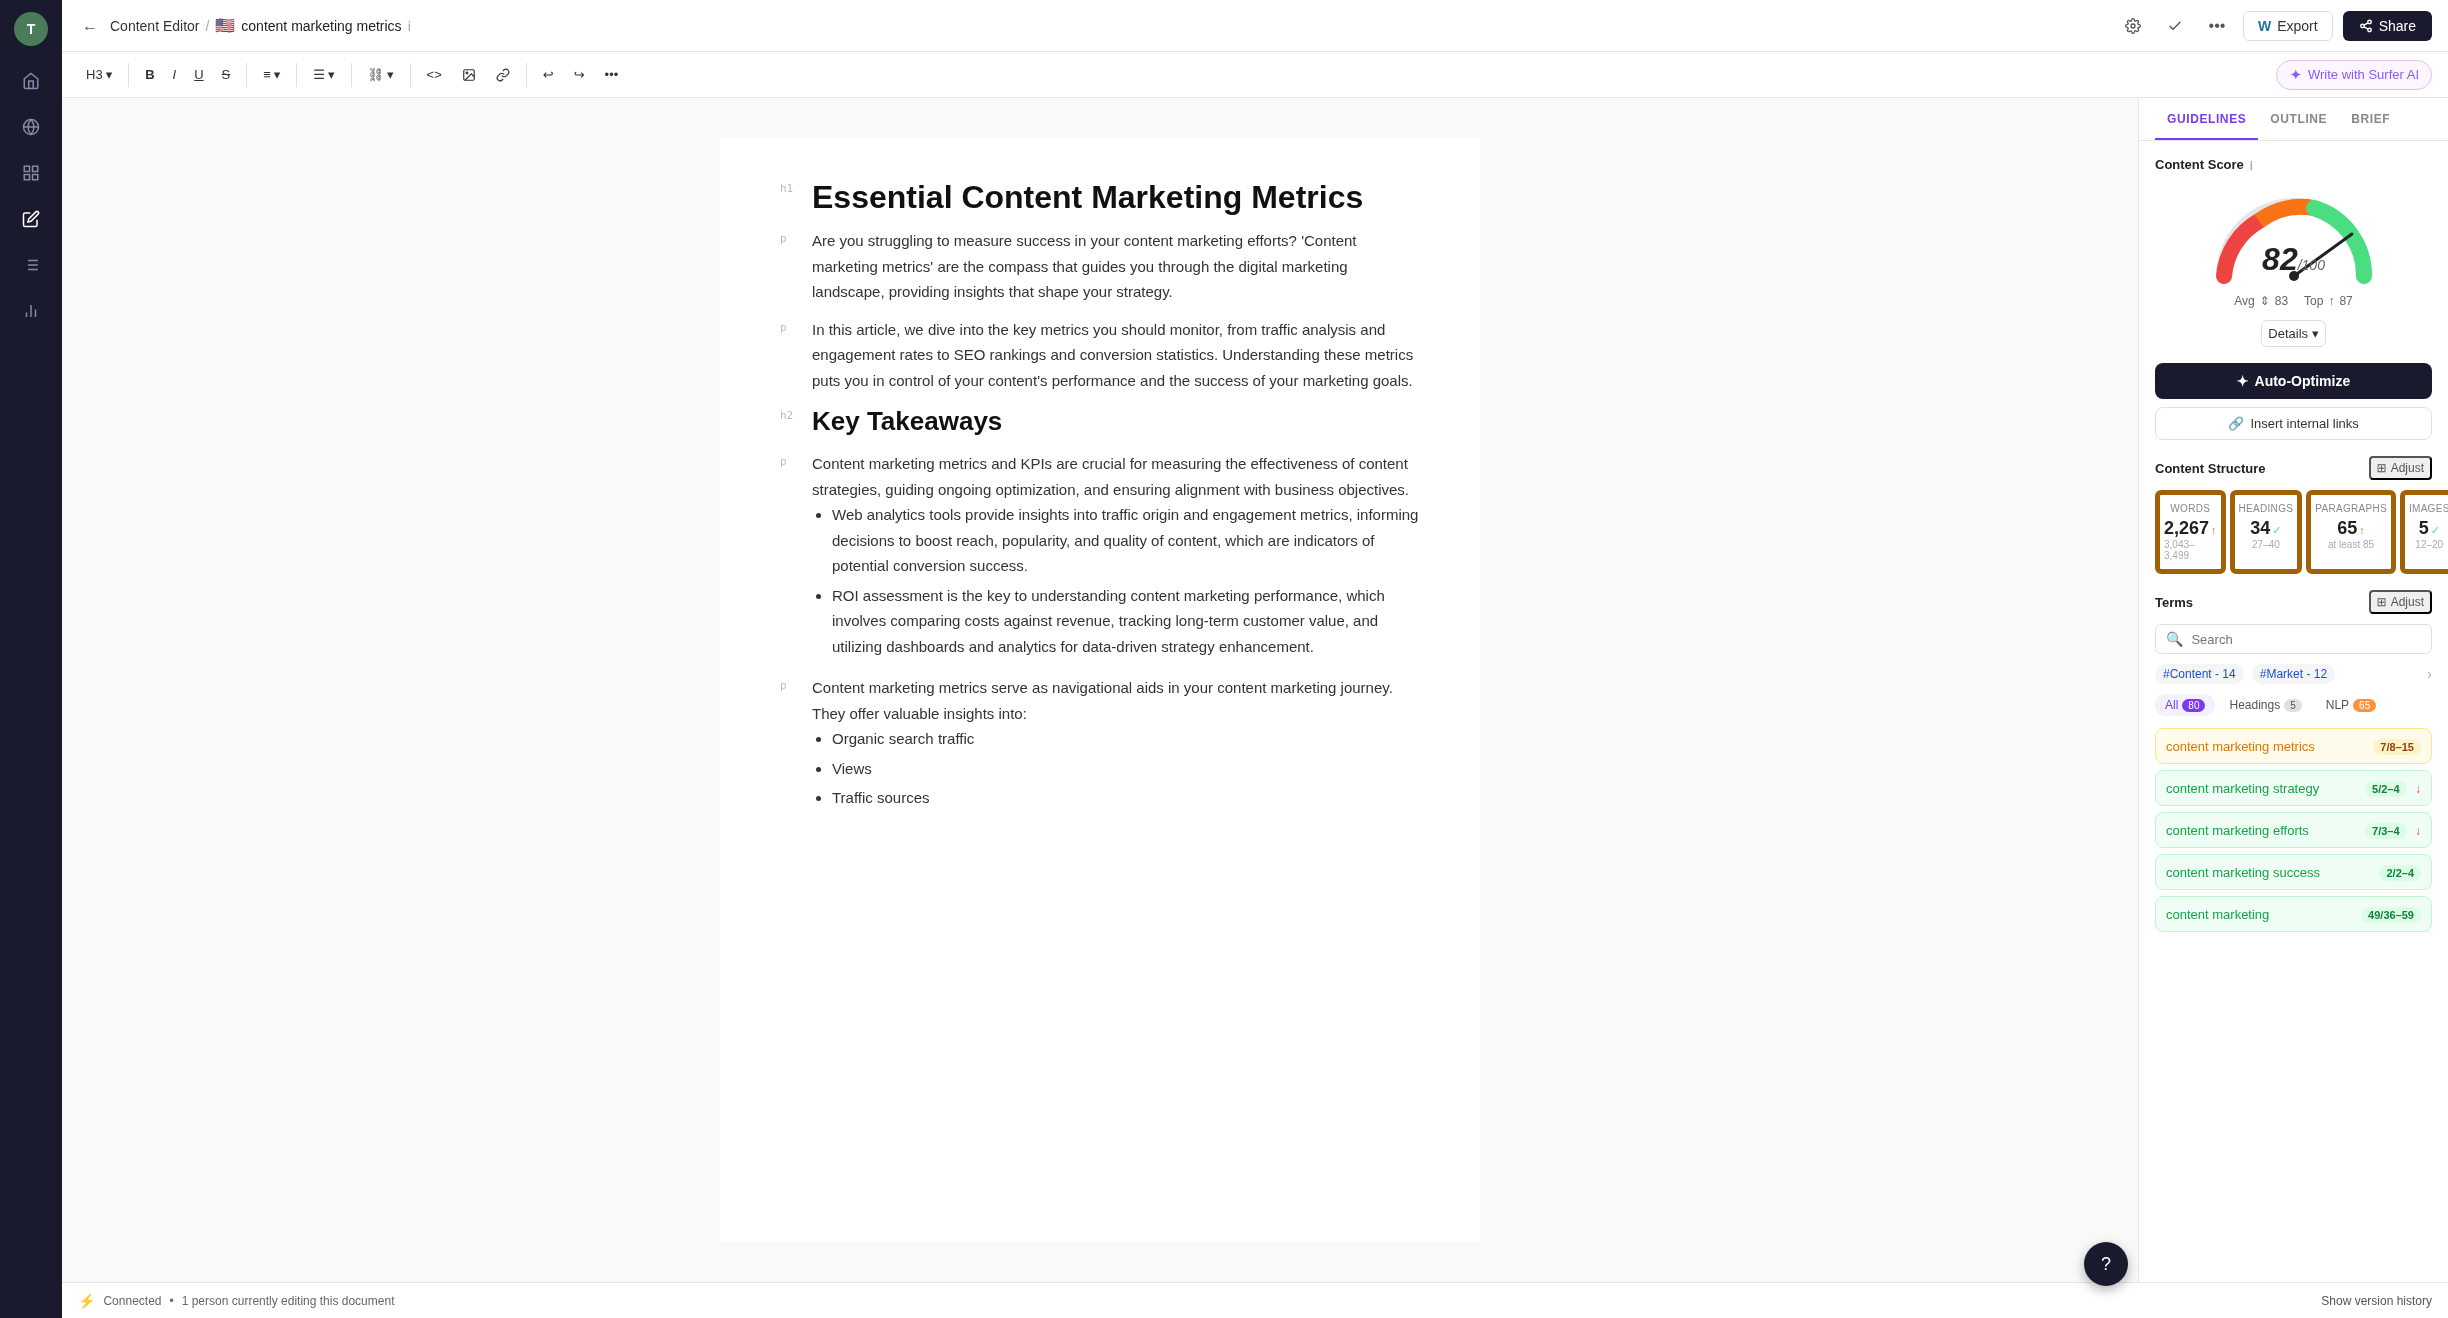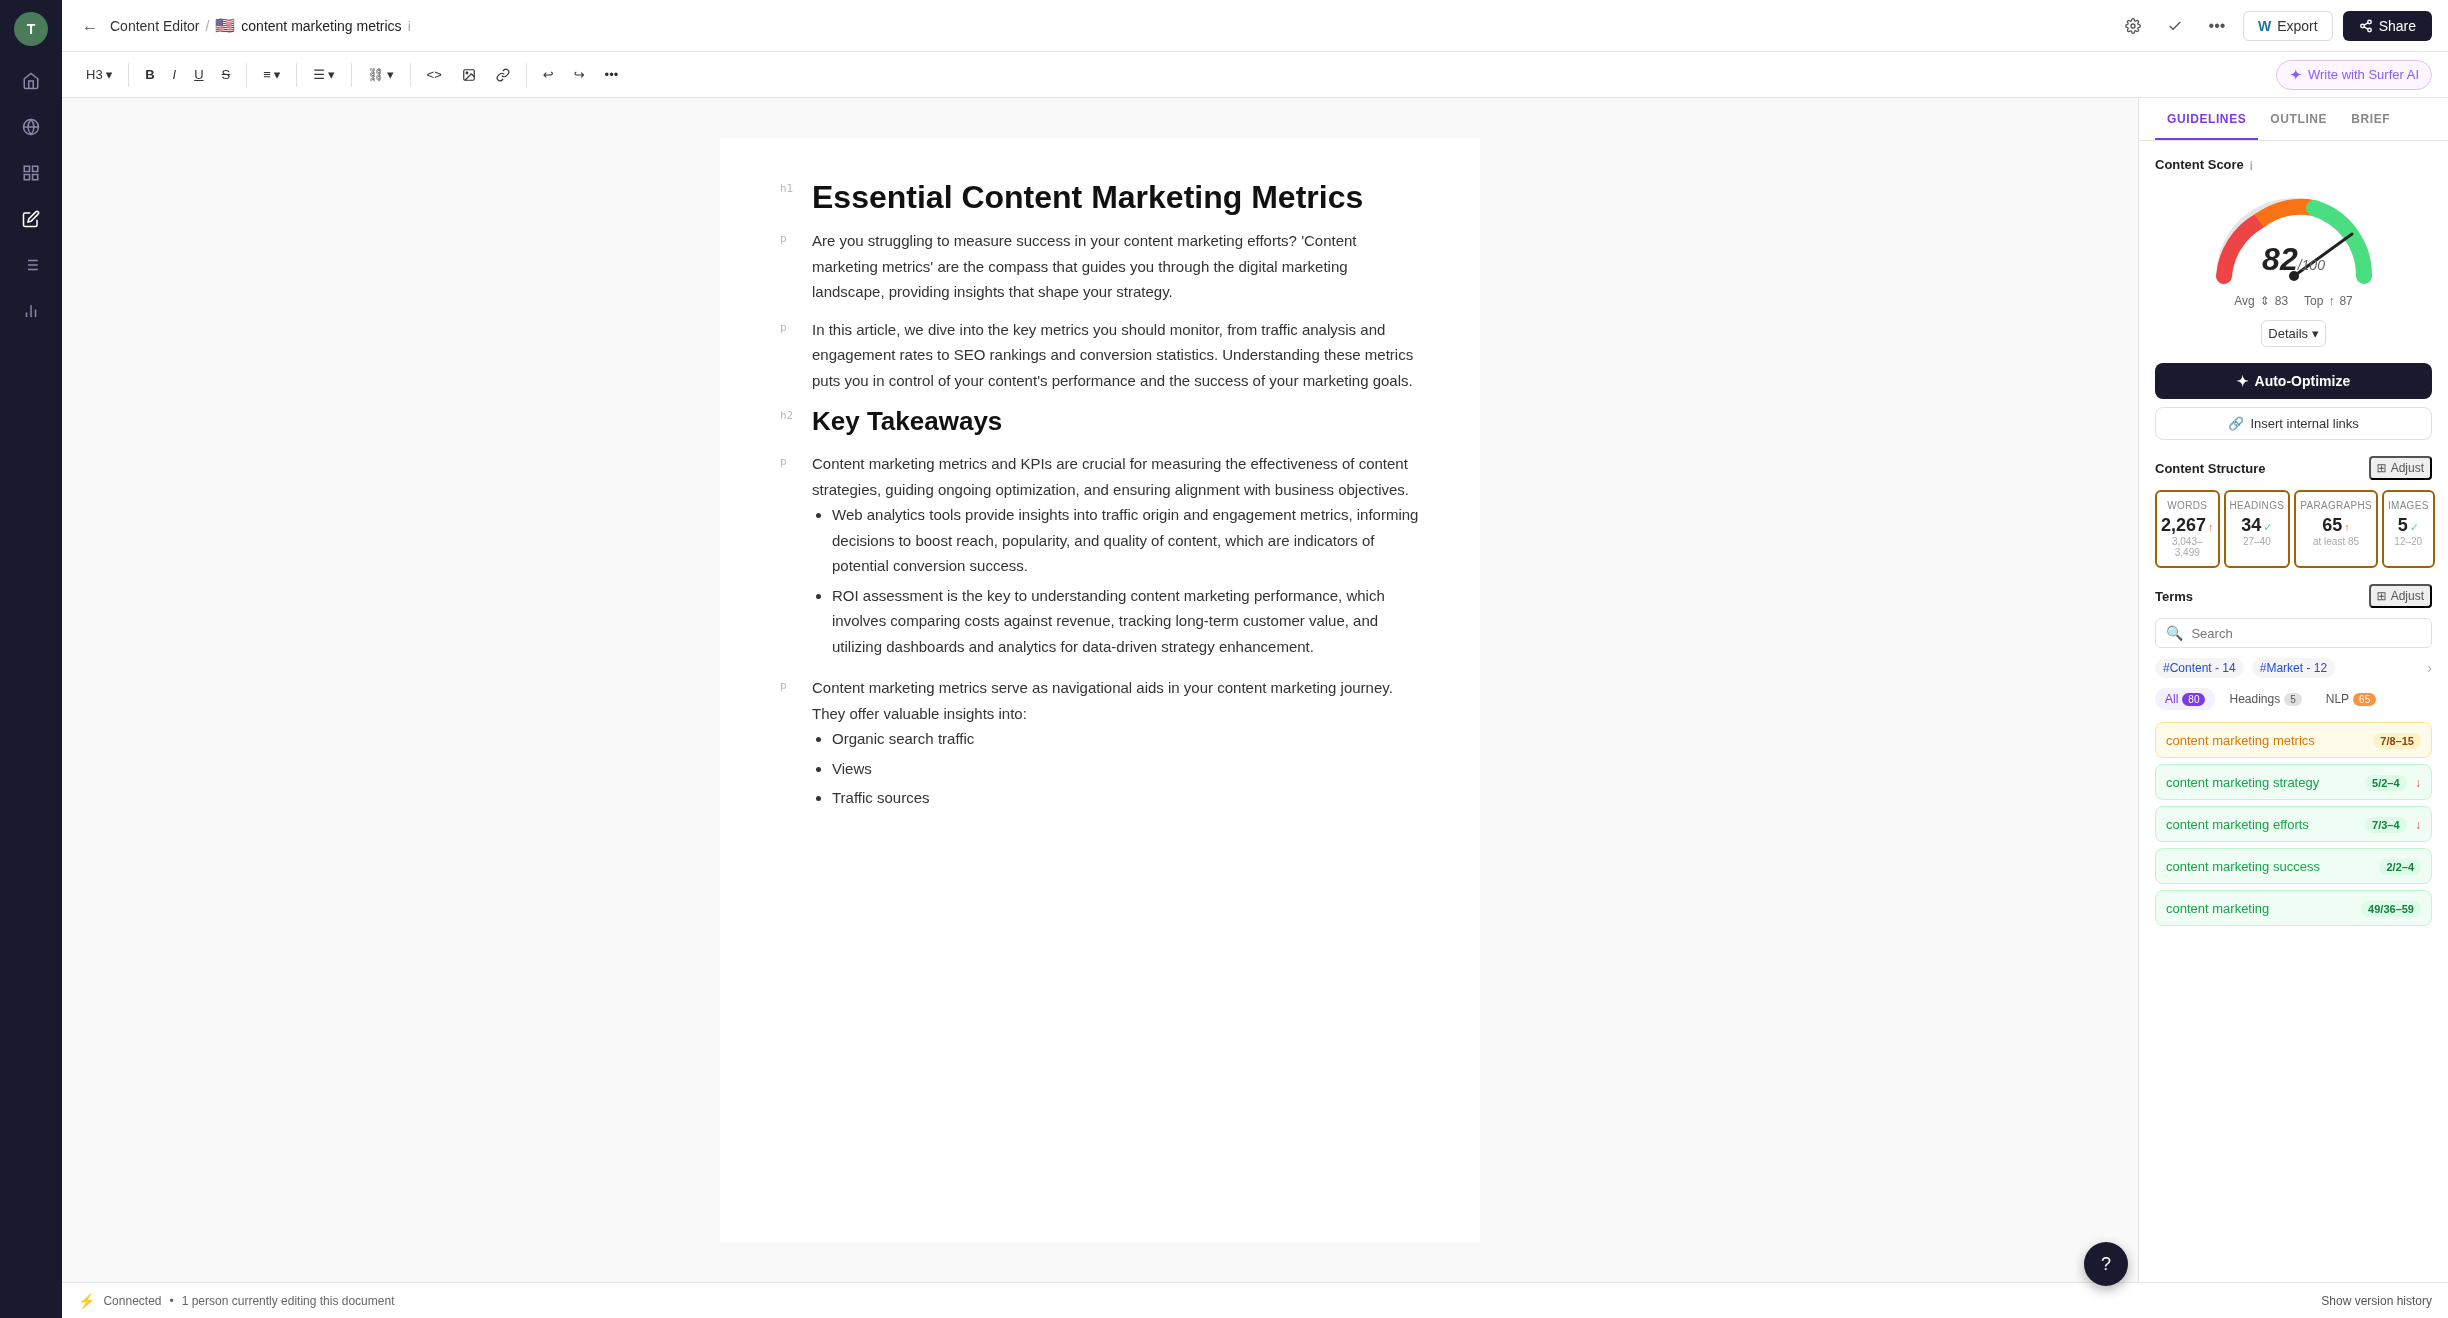--- a/index.html
+++ b/index.html
@@ -289,23 +289,22 @@
 
     .structure-grid {
       display: grid;
       grid-template-columns: 1fr 1fr 1fr 1fr;
       gap: 4px;
       margin-bottom: 16px;
     }
     .struct-item {
       display: flex; flex-direction: column; align-items: center;
       padding: 8px 4px;
-      border: 2px solid #a16207;
+      border: 5px solid #a16207;
       border-radius: 6px;
-      text-align: center;
     }
     .struct-label { font-size: 10px; color: #888; margin-bottom: 4px; font-weight: 500; letter-spacing: 0.03em; }
     .struct-value { font-size: 18px; font-weight: 700; color: #222; }
     .struct-check { color: #4ade80; font-size: 11px; }
     .struct-arrow-up { color: #f97316; font-size: 11px; }
     .struct-range { font-size: 10px; color: #aaa; }
     .struct-value-row { display: flex; align-items: baseline; gap: 2px; }
 
     
     .terms-header {

